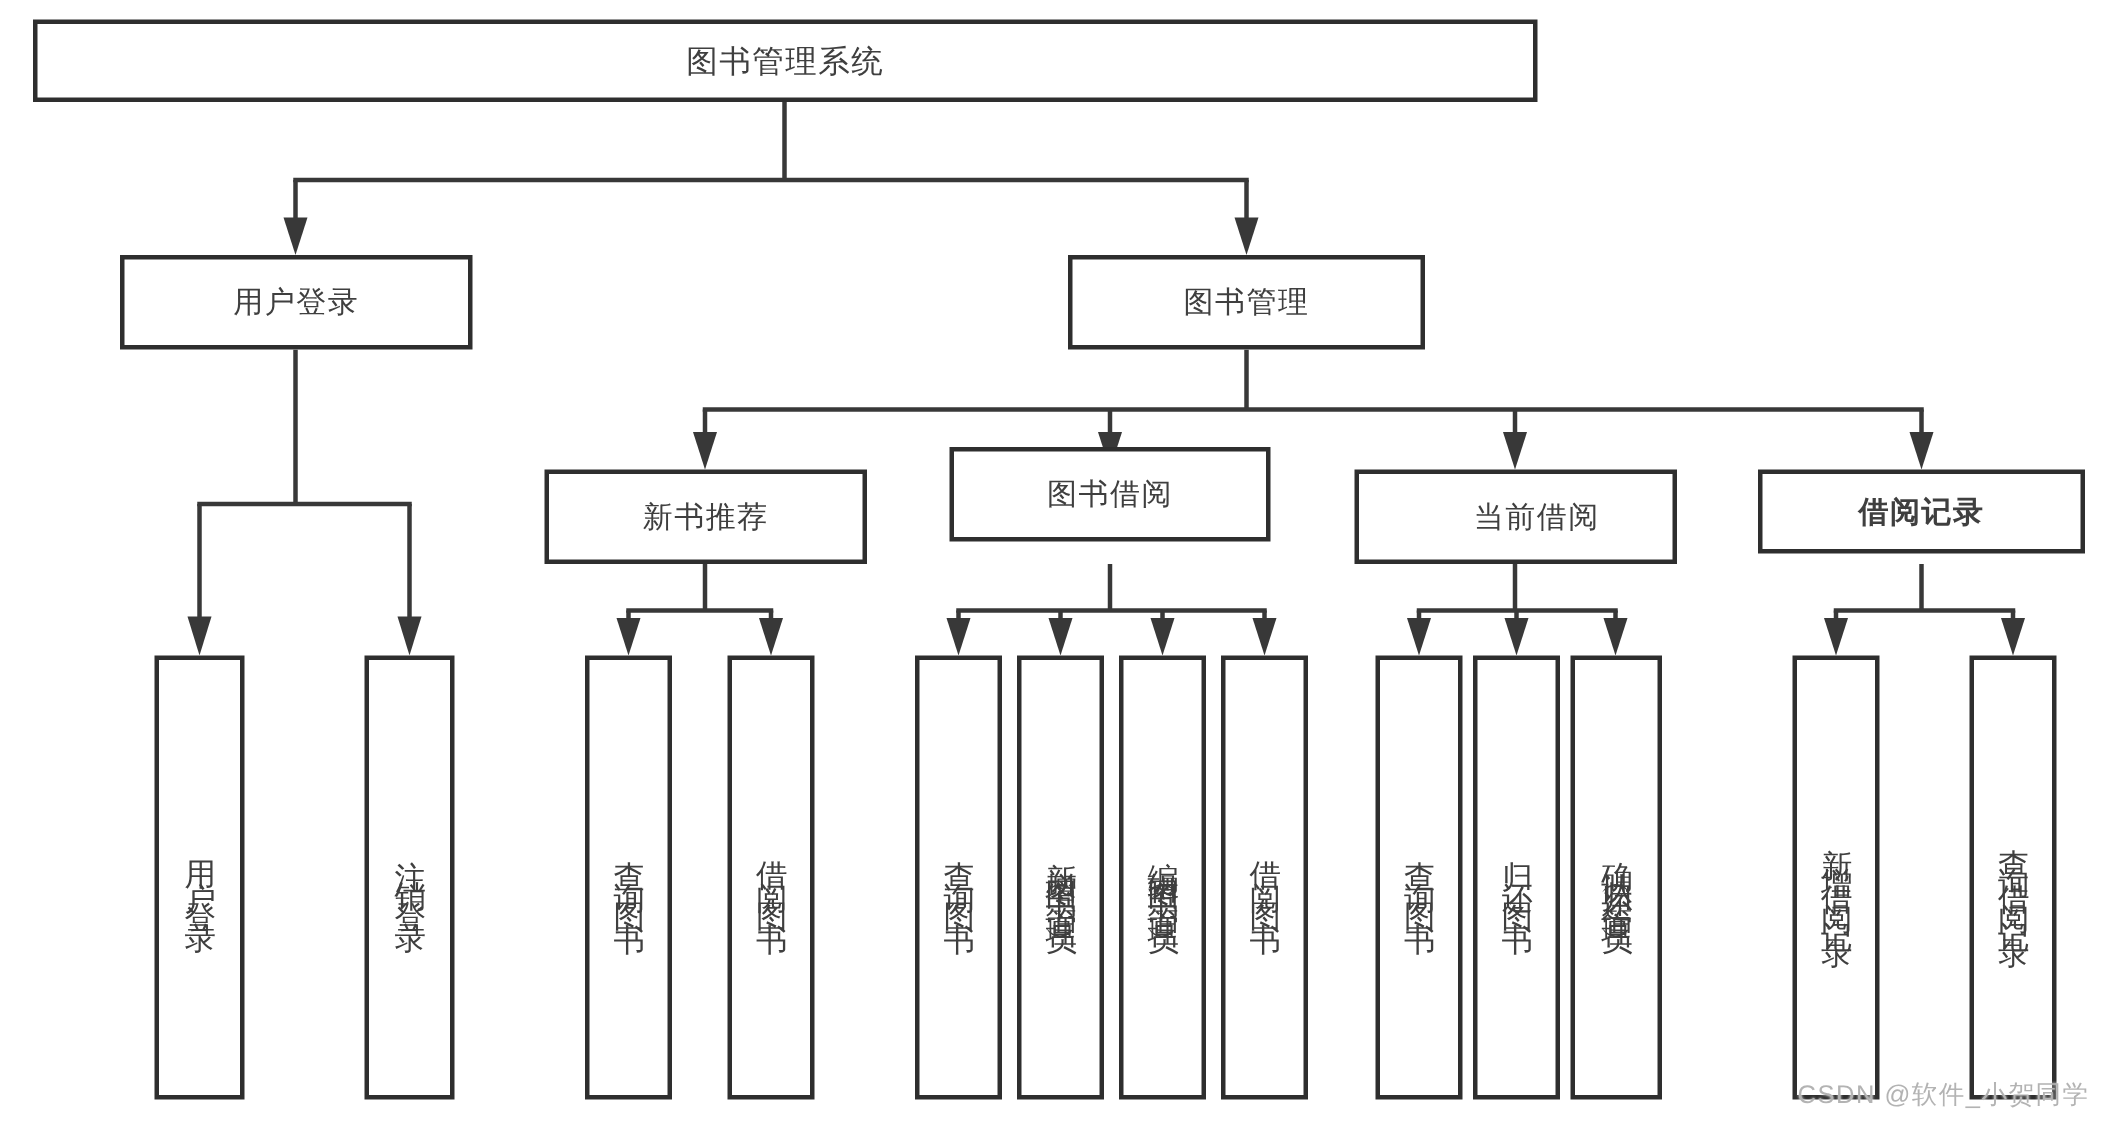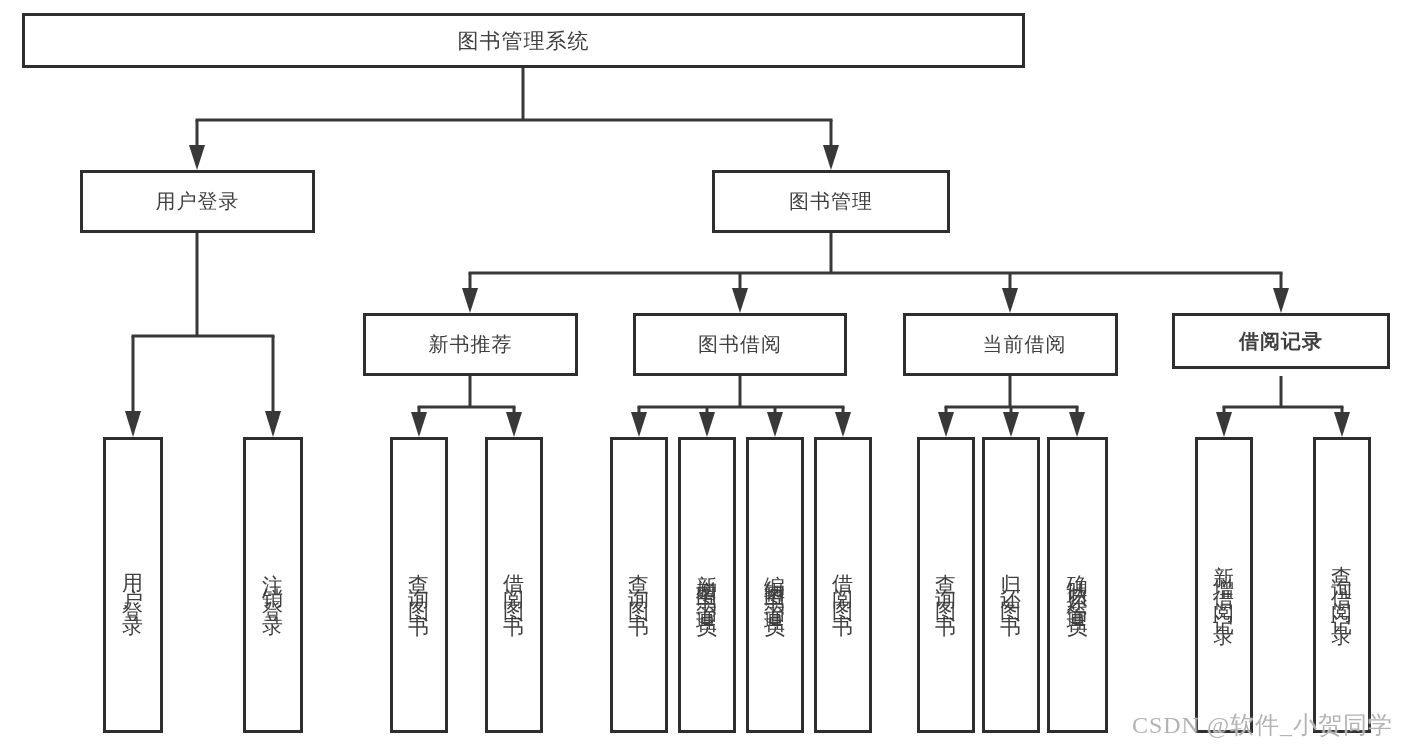--- a/index.html
+++ b/index.html
@@ -46,27 +46,26 @@
     white-space: nowrap;
     color: #3f3f3f;
   }
   .vbox.ls4 span  { letter-spacing: 14px; }
   .vbox.ls6 span  { letter-spacing: 12px; }
   .vbox.ls10 span { letter-spacing: 6px;  }
   .watermark {
     position: absolute;
     right: 12px;
     bottom: 6px;
-    font-size: 24px;
+    font-size: 17px;
     color: #b3b3b3;
     text-shadow: 0 0 2px #ffffff;
     letter-spacing: 1px;
     white-space: nowrap;
     z-index: 5;
-    font-family: Liberation Serif, serif;
   }
 </style>
 </head>
 <body>
 
 <div class="canvas">
 
   <svg class="connectors" viewBox="0 0 1405 747" xmlns="http://www.w3.org/2000/svg">
     <g stroke="#383838" stroke-width="3" fill="none">
 
@@ -139,21 +138,21 @@
       <polygon points="1334,412 1350,412 1342,437"></polygon>
     </g>
   </svg>
 
   <div class="node hbox root-box" style="left:22px; top:13px; width:1003px; height:55px;">图书管理系统</div>
 
   <div class="node hbox" style="left:80px; top:170px; width:235px; height:63px;">用户登录</div>
   <div class="node hbox" style="left:363px; top:313px; width:215px; height:63px;">新书推荐</div>
 
   <div class="node hbox" style="left:712px; top:170px; width:238px; height:63px;">图书管理</div>
-  <div class="node hbox" style="left:633px; top:313px; width:214px; height:63px;">图书借阅</div>
+  <div class="node hbox" style="left:633px; top:298px; width:214px; height:63px;">图书借阅</div>
   <div class="node hbox" style="left:903px; top:313px; width:215px; height:63px;padding-left:28px;">当前借阅</div>
   <div class="node hbox" style="left:1172px; top:313px; width:218px; height:56px;font-weight:bold;">借阅记录</div>
 
   <div class="node vbox ls4" style="left:103px; top:437px; width:60px; height:296px;">
     <span>用户登录</span>
   </div>
   <div class="node vbox ls4" style="left:243px; top:437px; width:60px; height:296px;">
     <span>注销登录</span>
   </div>
 

